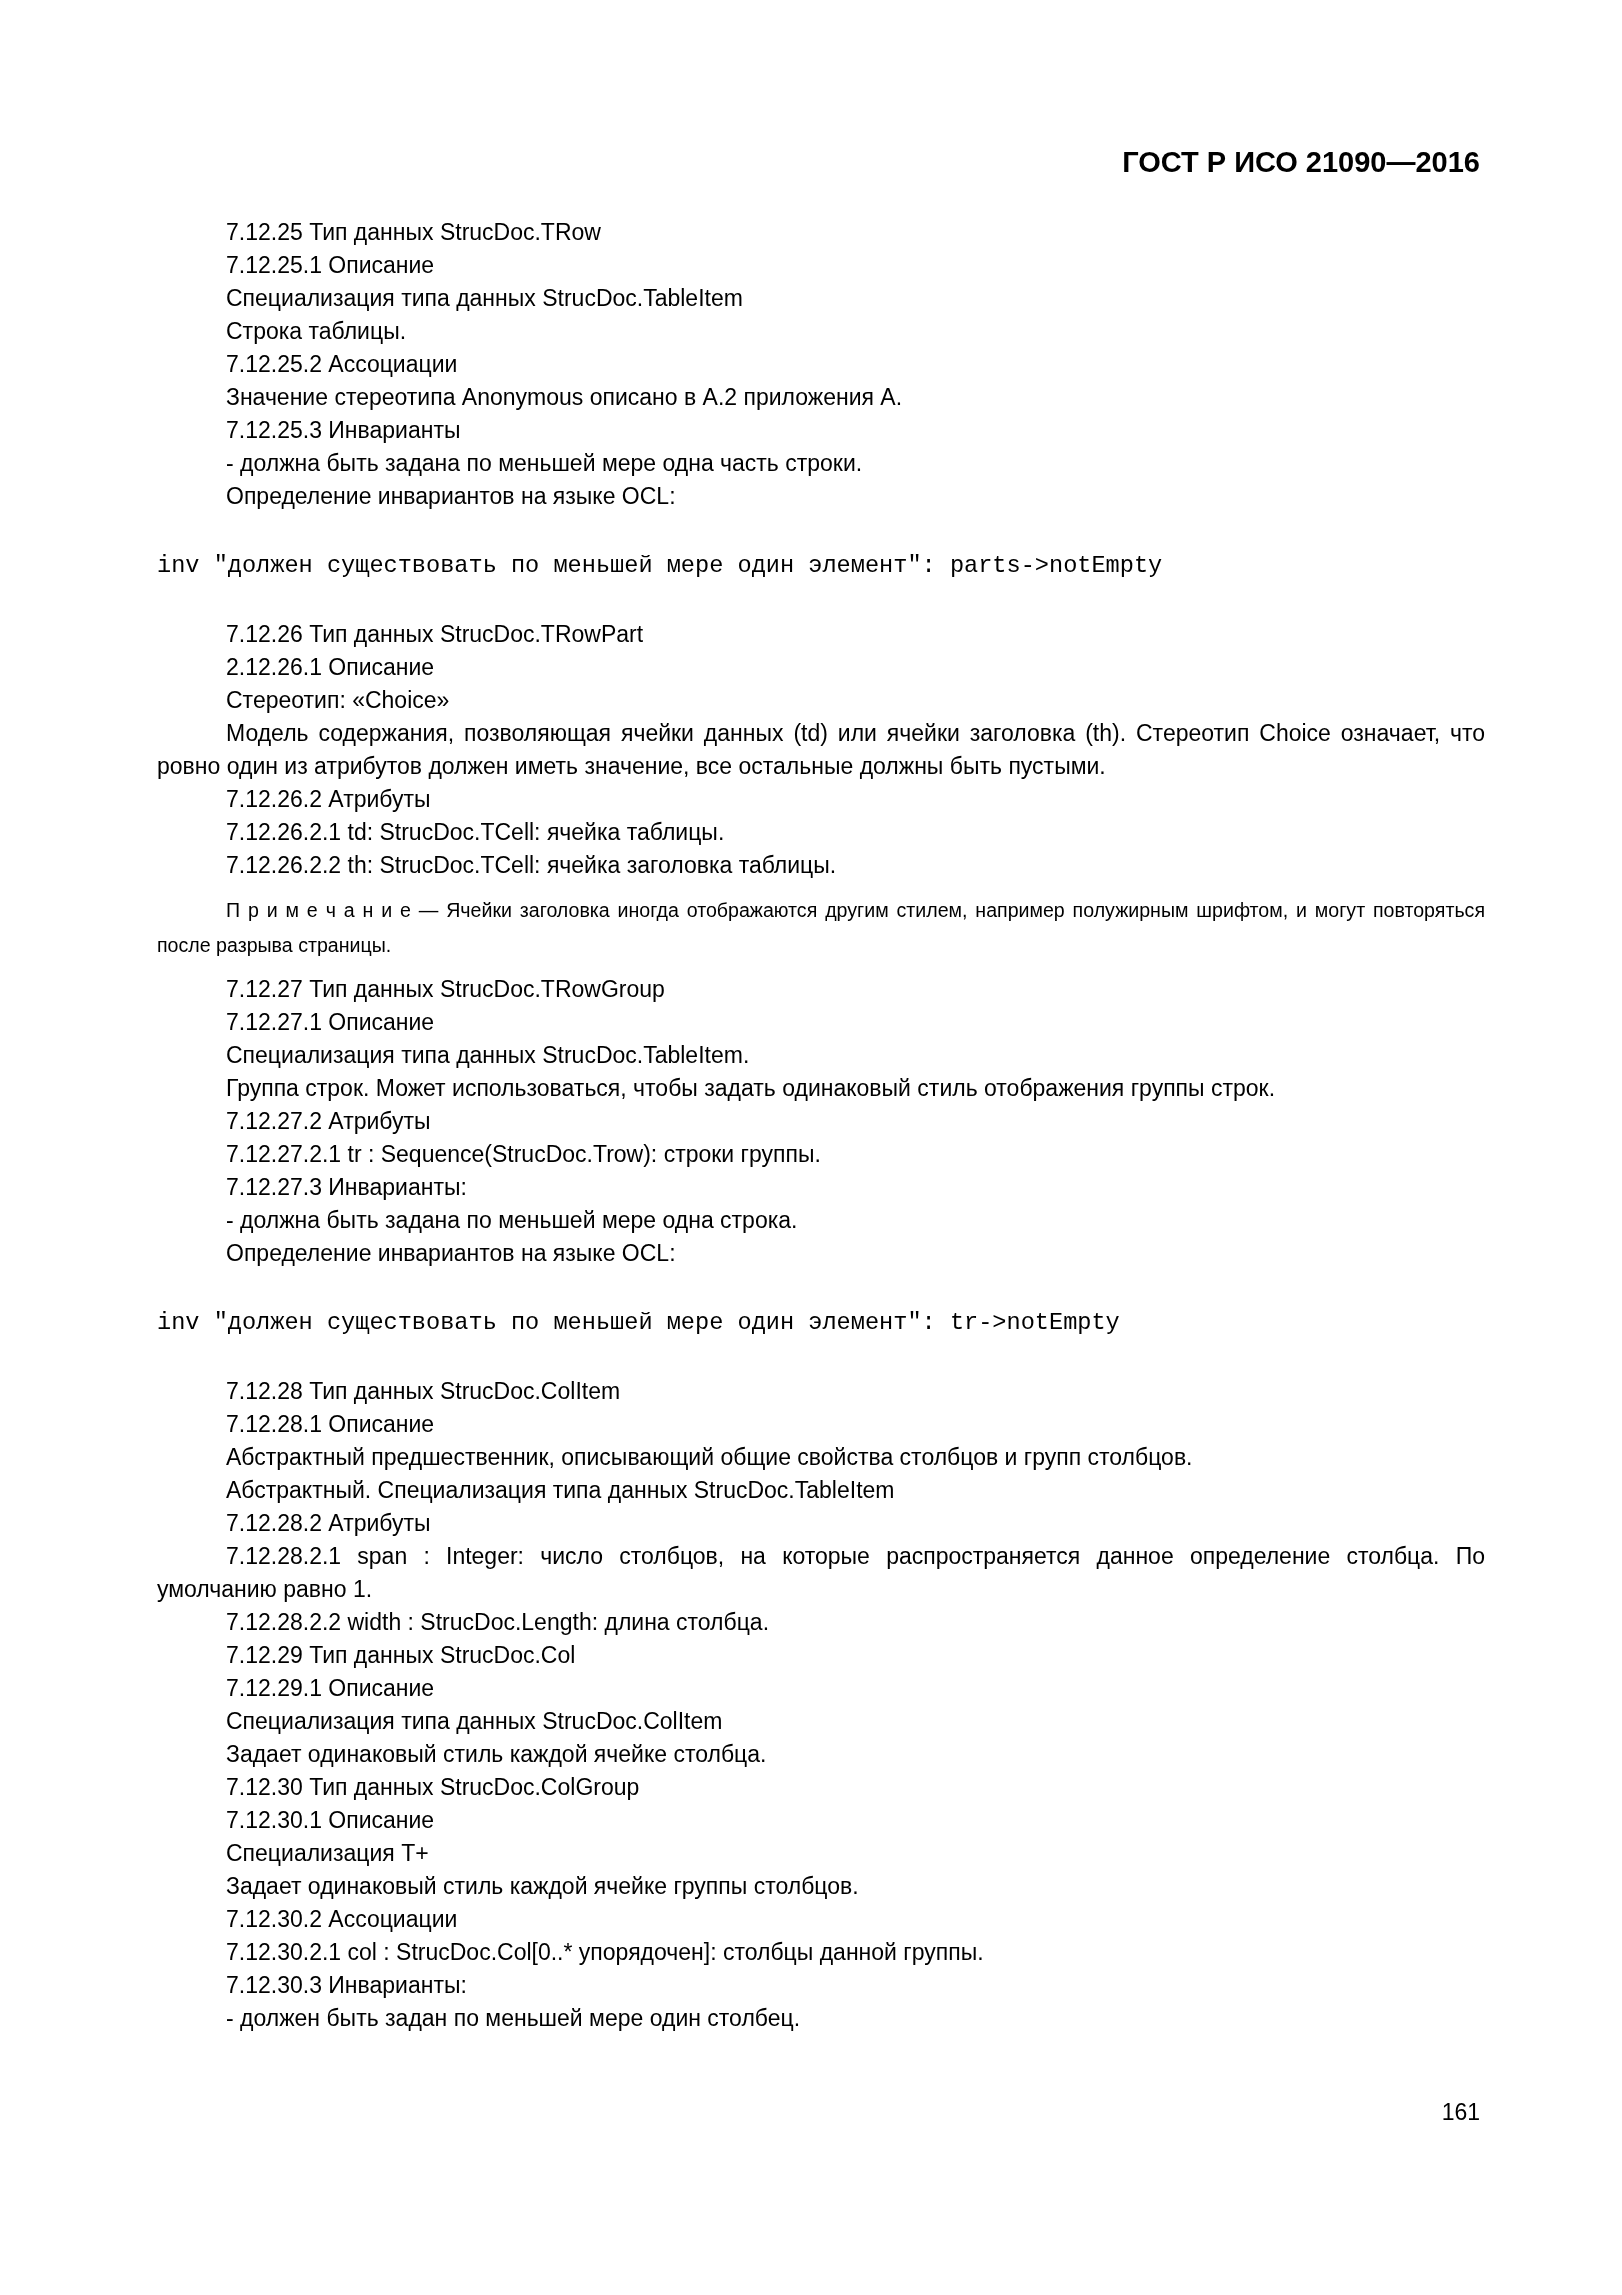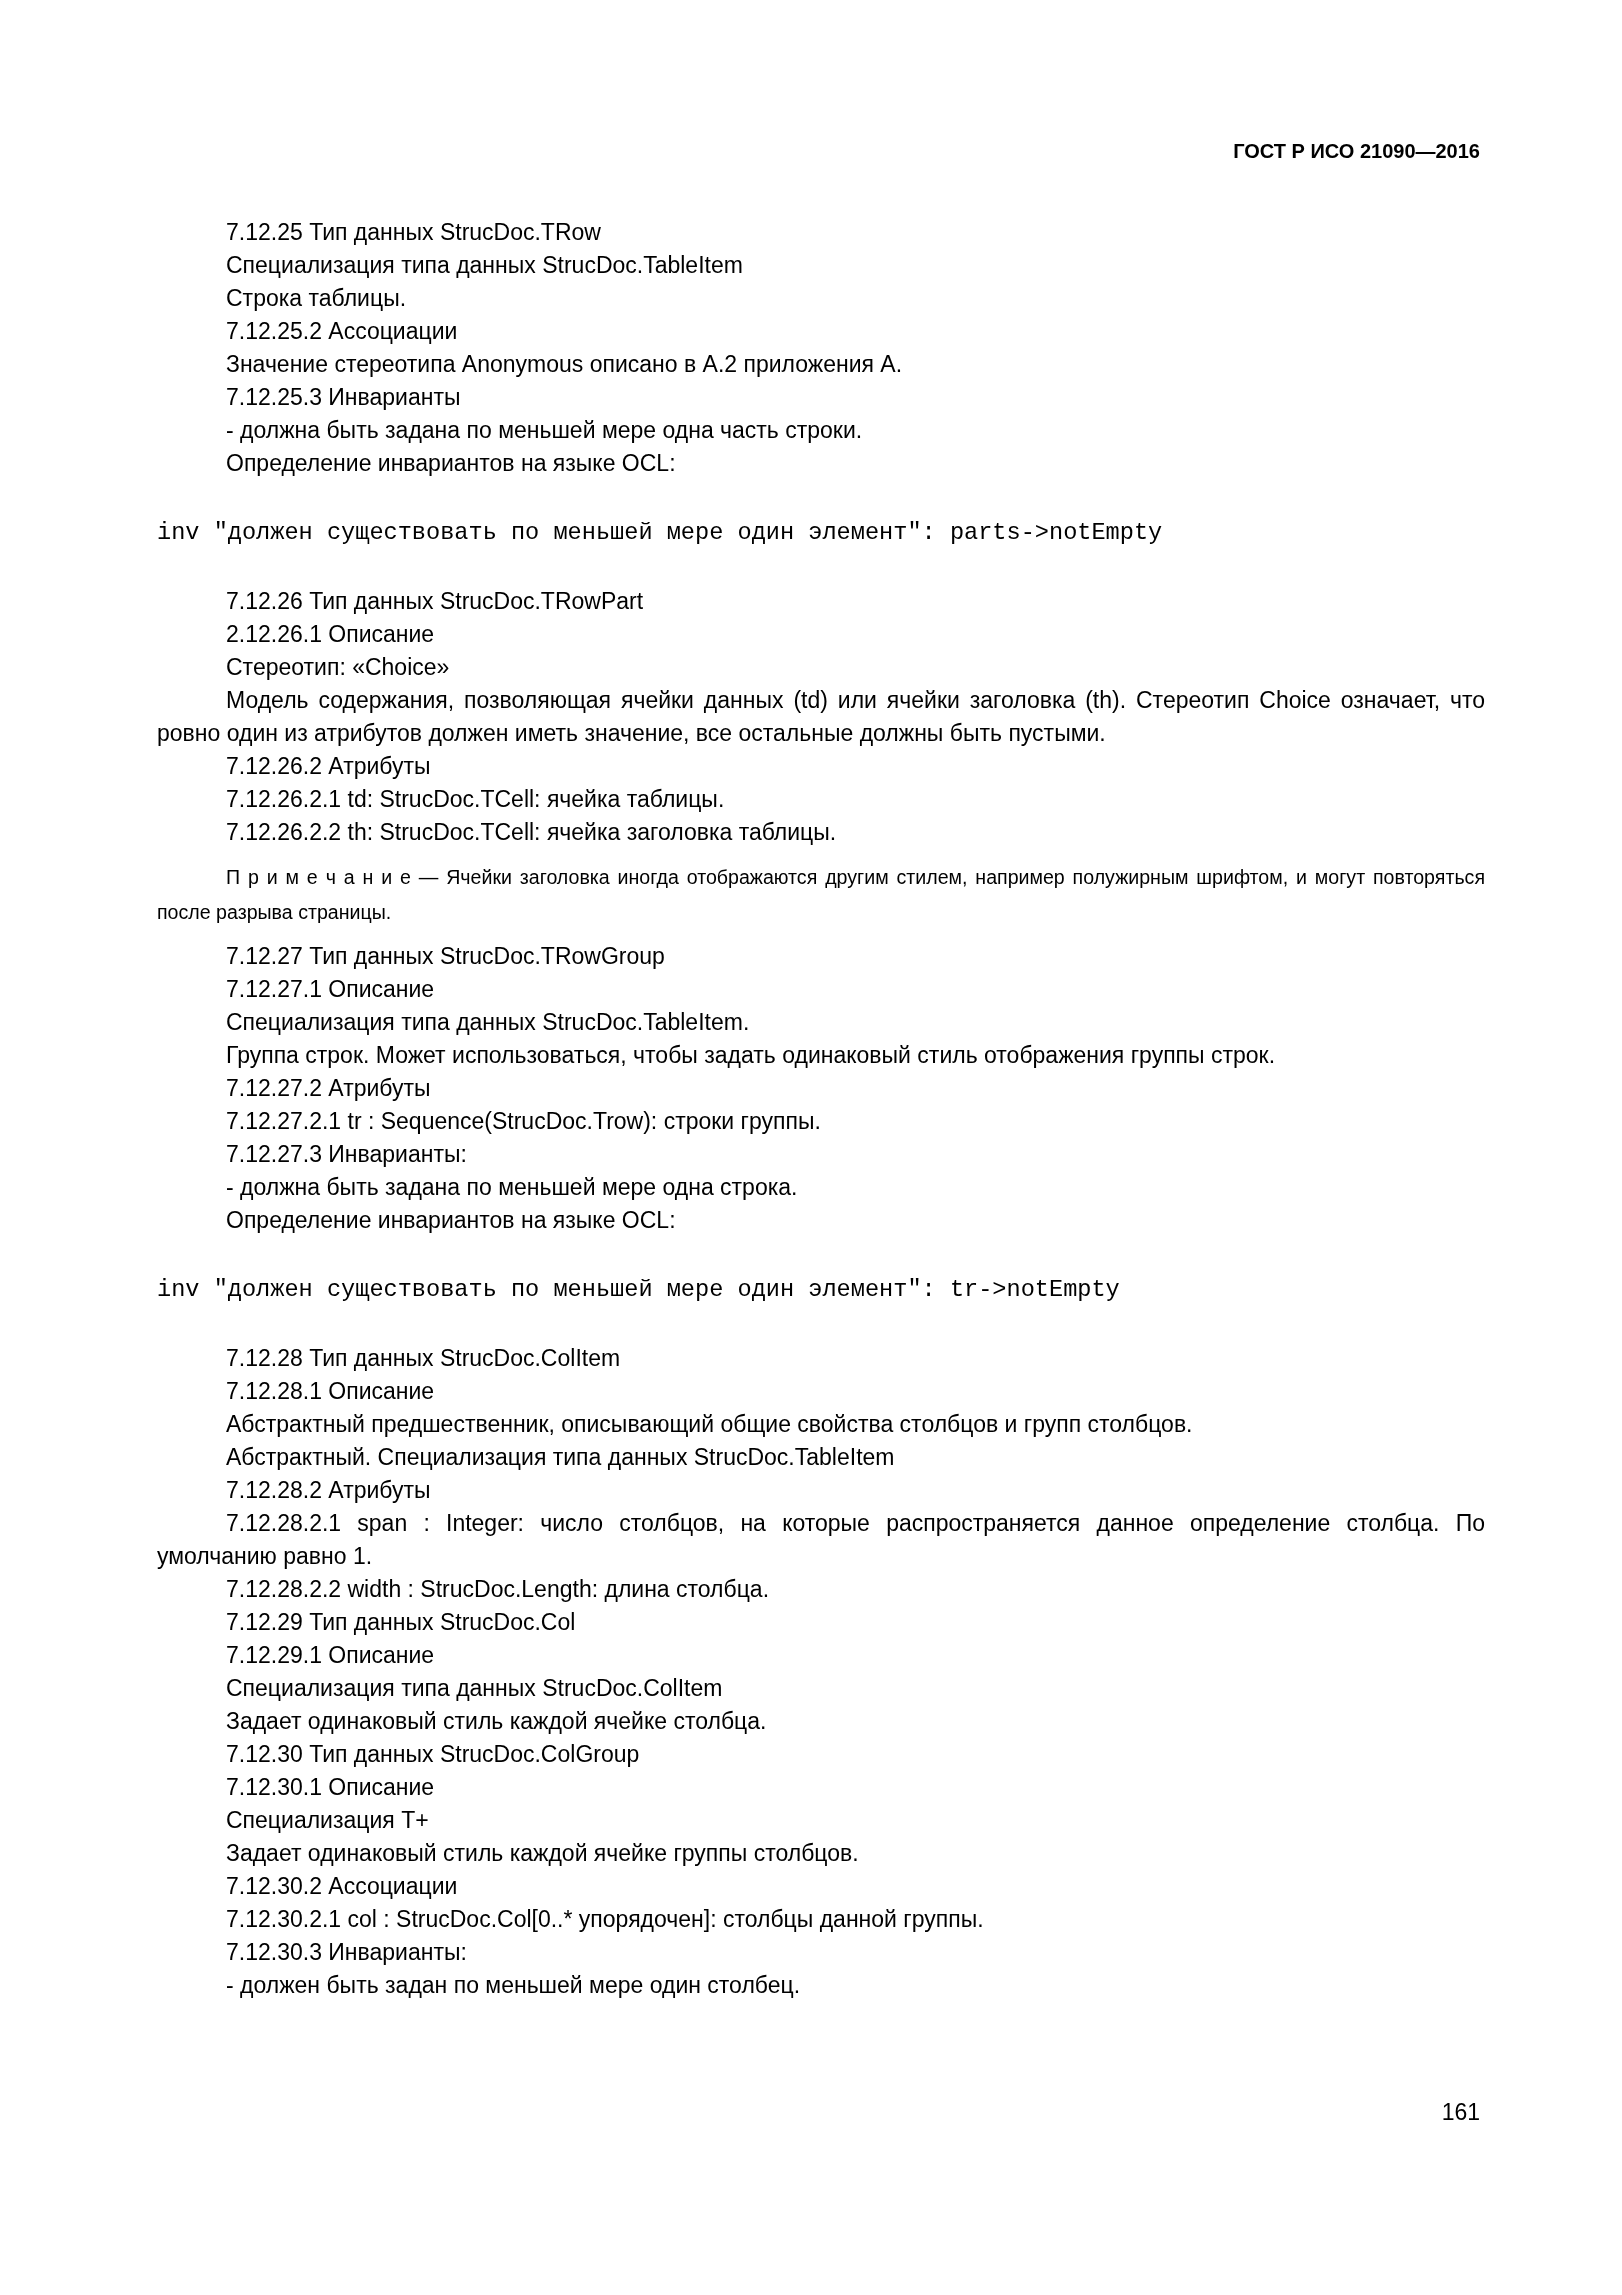--- a/index.html
+++ b/index.html
@@ -11,23 +11,23 @@
     position: relative;
     width: 1623px;
     height: 2295px;
     background: #ffffff;
     font-family: "Liberation Sans", sans-serif;
     color: #000000;
     overflow: hidden;
   }
   .doc-header {
     position: absolute;
-    top: 140px;
+    top: 146px;
     right: 143px;
-    font-size: 20px;
+    font-size: 29px;
     font-weight: 700;
     text-align: right;
   }
   .doc-content {
     position: absolute;
     top: 216px;
     left: 157px;
     width: 1328px;
   }
   .doc-content p {
@@ -67,20 +67,21 @@
 
 <div class="page">
 
   <div class="doc-header">
     <span>ГОСТ Р ИСО 21090—2016</span>
   </div>
 
   <div class="doc-content">
 
   <p class="h">7.12.25 Тип данных StrucDoc.TRow</p>
+      <p class="p">7.12.25.1 Описание</p>
       <p class="p">Специализация типа данных StrucDoc.TableItem</p>
       <p class="p">Строка таблицы.</p>
       <p class="p">7.12.25.2 Ассоциации</p>
       <p class="p">Значение стереотипа Anonymous описано в А.2 приложения А.</p>
       <p class="p">7.12.25.3 Инварианты</p>
       <p class="p">- должна быть задана по меньшей мере одна часть строки.</p>
       <p class="p">Определение инвариантов на языке OCL:</p>
       <p class="code">inv "должен существовать по меньшей мере один элемент": parts-&gt;notEmpty</p>
       <p class="h">7.12.26 Тип данных StrucDoc.TRowPart</p>
       <p class="p">2.12.26.1 Описание</p>

